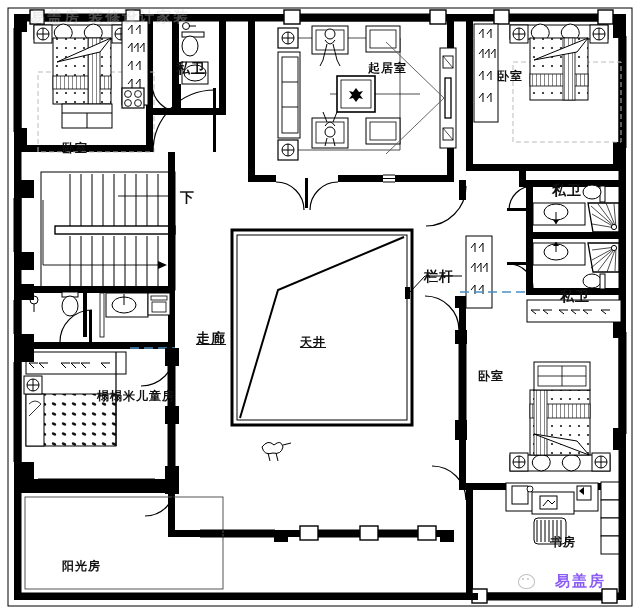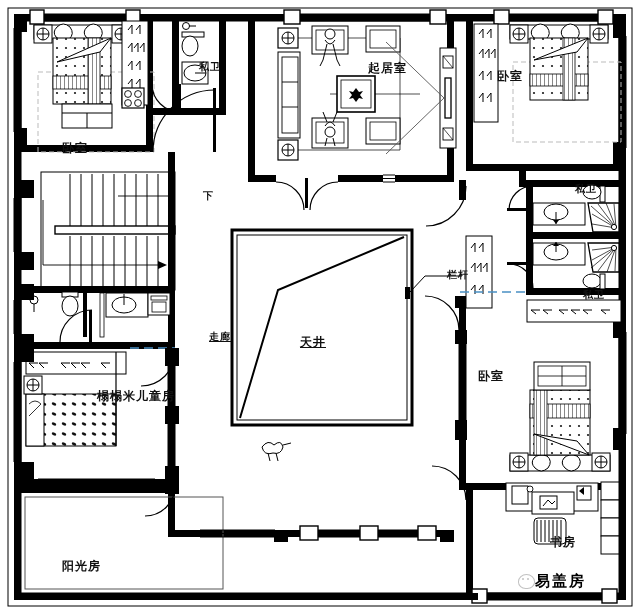--- a/index.html
+++ b/index.html
@@ -1,26 +1,26 @@
 <!DOCTYPE html>
 <html><head>
 <meta charset="utf-8">
 <style>
   html,body{margin:0;padding:0;background:#fff;}
   body{font-family:"Liberation Sans","DejaVu Sans",sans-serif;}
   #plan{position:relative;width:640px;height:615px;background:#ffffff;overflow:hidden;}
   #plan svg{position:absolute;left:0;top:0;}
   .lbl{position:absolute;font-family:"DejaVu Sans","Liberation Sans",sans-serif;
        color:#111;white-space:nowrap;letter-spacing:1px;font-weight:600;}
-  .lbl.sm{font-size:10px;margin-left:23px;}
+  .lbl.sm{font-size:14px;}
   .lbl.md{font-size:12px;}
   .wm{position:absolute;color:#c9c9c9;font-size:15px;font-weight:700;letter-spacing:2px;
       font-family:"DejaVu Sans","Liberation Sans",sans-serif;}
   .wm-top{opacity:.35;}
-  .wm-bot{display:flex;align-items:center;gap:0;color:#000000;}
+  .wm-bot{display:flex;align-items:center;gap:20px;color:#8b5cf6;}
   .wm-bot .dot{width:15px;height:13px;border:1.6px solid #c2c2c2;border-radius:50% 50% 45% 45%;position:relative;}
   .wm-bot .dot:after{content:"";position:absolute;left:3px;top:3px;width:2px;height:2px;
       border-radius:50%;background:#c2c2c2;box-shadow:5px 0 0 #c2c2c2;}
 </style>
 </head>
 <body>
 
 <div id="plan">
 
 <svg width="640" height="615" viewBox="0 0 640 615">
@@ -709,23 +709,24 @@
 <span class="lbl md" style="left:62px;  top:140px;">卧室</span>
 <span class="lbl sm" style="left:176px; top:60px;">私卫</span>
 <span class="lbl md" style="left:368px; top:60px;">起居室</span>
 <span class="lbl md" style="left:497px; top:68px;">卧室</span>
 <span class="lbl sm" style="left:552px; top:182px;">私卫</span>
 <span class="lbl sm" style="left:560px; top:288px;">私卫</span>
 <span class="lbl md" style="left:478px; top:368px;">卧室</span>
 <span class="lbl md" style="left:550px; top:534px;">书房</span>
 <span class="lbl md" style="left:300px; top:334px;text-decoration:underline;">天井</span>
 <span class="lbl sm" style="left:424px; top:268px;text-align:center;">栏杆</span>
-<span class="lbl sm" style="left:186px; top:330px;text-decoration:underline;">走廊</span>
+<span class="lbl sm" style="left:196px; top:330px;text-decoration:underline;">走廊</span>
 <span class="lbl sm" style="left:180px; top:189px;">下</span>
 <span class="lbl md" style="left:97px;  top:388px;text-align:center;">榻榻米儿童房</span>
 <span class="lbl md" style="left:62px;  top:558px;">阳光房</span>
 
+<div class="wm wm-top" style="left:30px; top:8px;">易盖房 装修设计家装</div>
 <div class="wm wm-bot" style="left:518px; top:572px;">
   <span class="dot"></span>
   <span>易盖房</span>
 </div>
 
 </div>
 
 </body></html>

